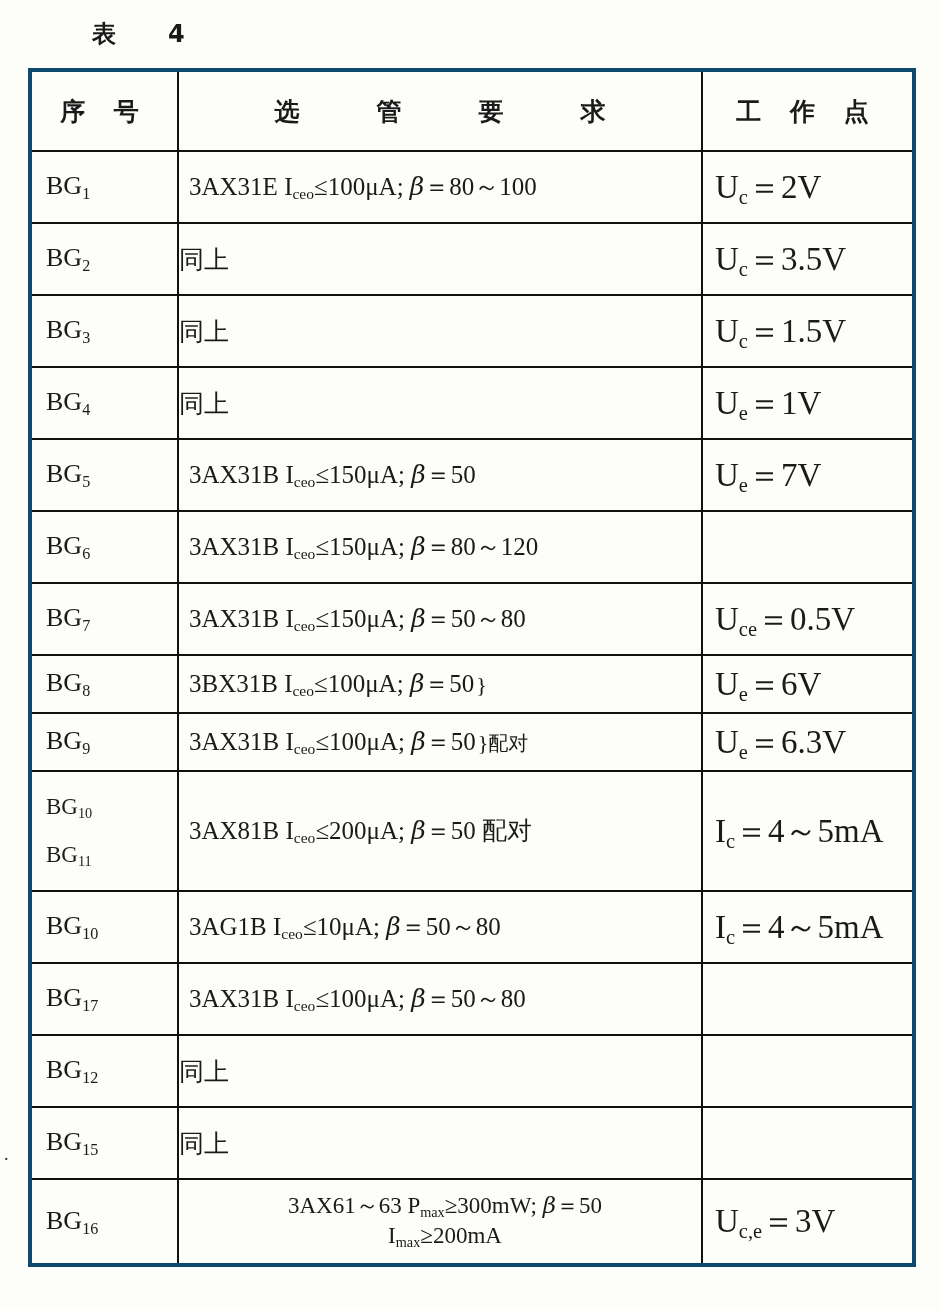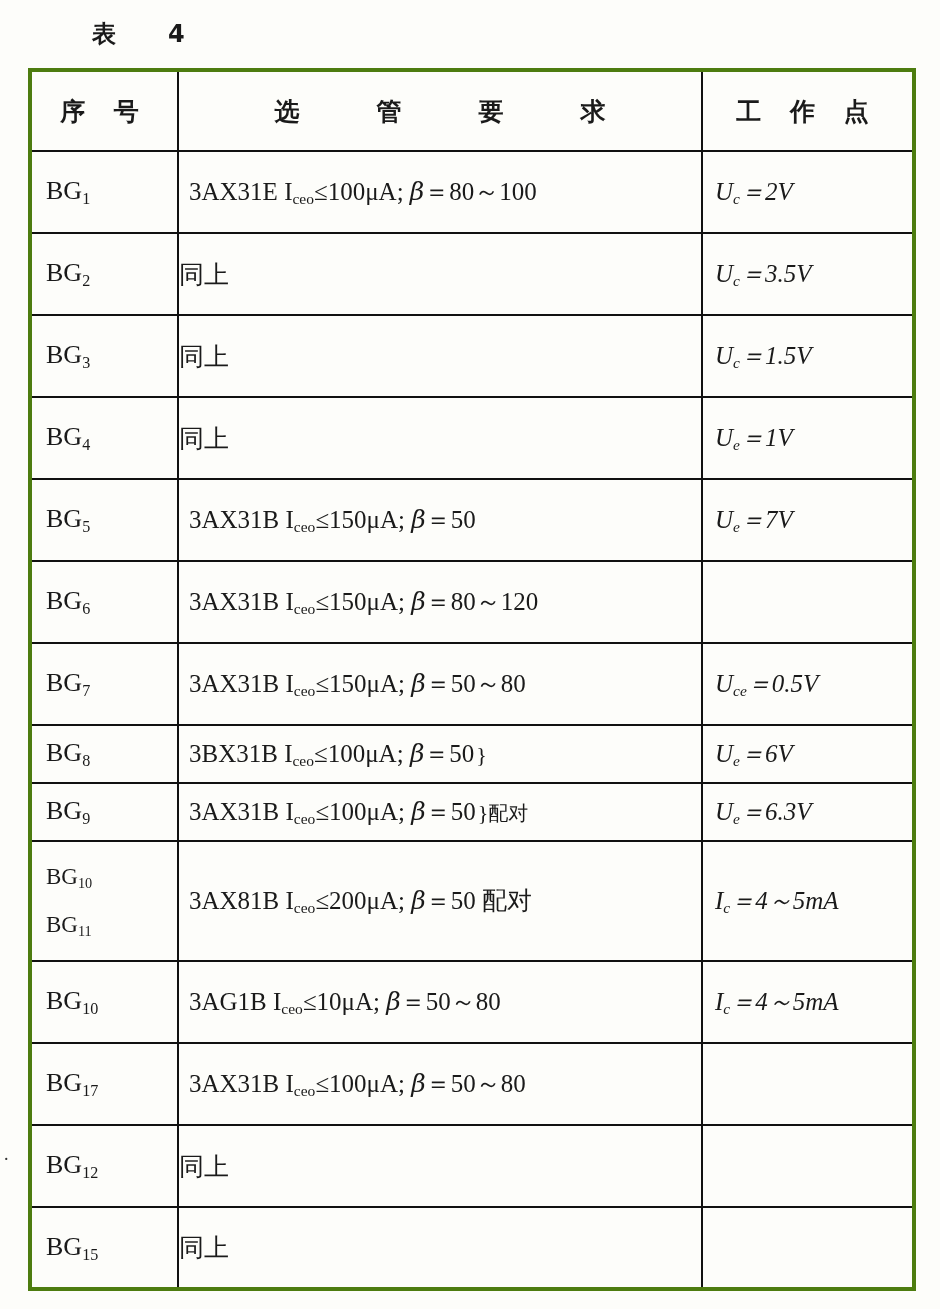--- a/index.html
+++ b/index.html
@@ -33,21 +33,21 @@
   .table-wrap {
     position: absolute;
     left: 28px;
     top: 68px;
     width: 884px;
   }
   table.tbl {
     border-collapse: collapse;
     width: 884px;
     table-layout: fixed;
-    border: 4px solid #4d7c0f;
+    border: 4px solid #0c4a6e;
     padding-left: 20px;
   }
   table.tbl td {
     border: 2px solid #111;
     padding: 0;
     vertical-align: middle;
   }
   col.c1 { width: 148px; }
   col.c2 { width: 524px; }
   col.c3 { width: 212px; }
@@ -78,34 +78,33 @@
   }
   .speccell.center {
     text-align: left;
     padding-left: 0 !important;
     font-family: "DejaVu Sans", sans-serif;
     font-size: 25px;
   }
   .opcell {
     text-align: left;
     padding-left: 12px !important;
-    font-size: 25px;
+    font-size: 33px;
     white-space: nowrap;
-    font-style: italic;
   }
   sub {
     font-size: 0.62em;
     vertical-align: -0.28em;
     letter-spacing: 0;
   }
   .beta {
     font-family: "DejaVu Serif", serif;
     font-style: italic;
   }
-  .row-h { height: 82px; }
+  .row-h { height: 72px; }
   .row-h2 { height: 86px; }
   .pair-row td { height: 56px; }
   .brace {
     position: relative;
     display: inline-block;
     font-size: 22px;
     margin-left: 2px;
   }
   .pairtag {
     font-family: "DejaVu Sans", sans-serif;
@@ -213,17 +212,27 @@
           <tr class="row-h">
             <td class="idcell">BG<sub>12</sub></td>
             <td class="speccell center">同上</td>
             <td class="opcell"></td>
           </tr>
           <tr class="row-h">
             <td class="idcell">BG<sub>15</sub></td>
             <td class="speccell center">同上</td>
             <td class="opcell"></td>
           </tr>
+          <tr class="row-h2">
+            <td class="idcell">BG<sub>16</sub></td>
+            <td class="speccell">
+              <div class="two-line">
+                <span class="l1">3AX61～63  P<sub>max</sub>≥300mW; <span class="beta">β</span>＝50</span>
+                <span class="l2">I<sub>max</sub>≥200mA</span>
+              </div>
+            </td>
+            <td class="opcell">U<sub>c,e</sub>＝3V</td>
+          </tr>
         </tbody>
     </table>
   </div>
 
 </div>
 
 </body></html>

